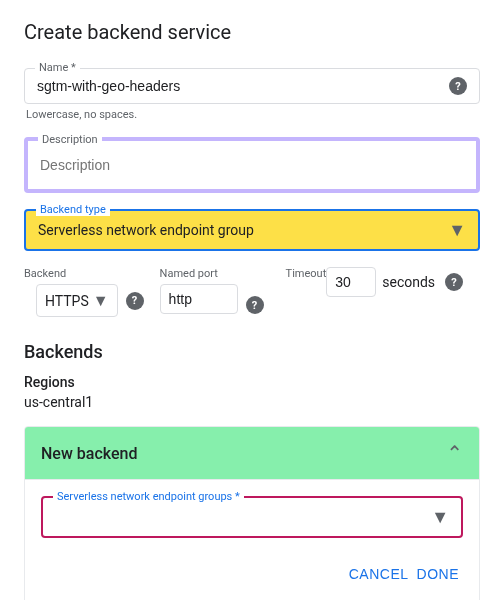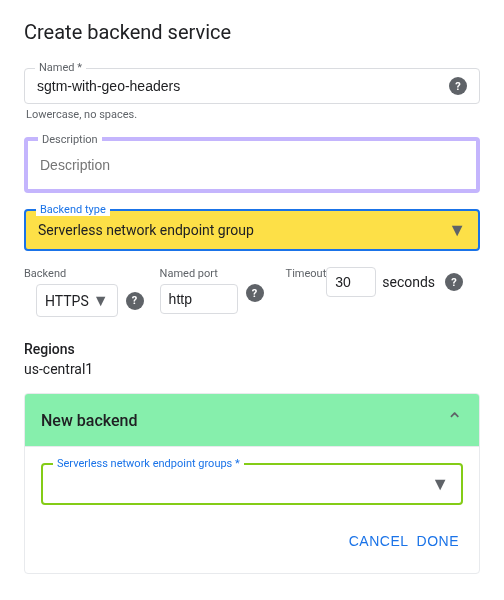--- a/index.html
+++ b/index.html
@@ -215,21 +215,21 @@
       cursor: pointer;
     }
 
     .new-backend-body {
       padding: 16px;
       border-top: 1px solid #e8eaed;
     }
 
     .neg-field-wrapper {
       position: relative;
-      border: 2px solid #84cc16;
+      border: 2px solid #be185d;
       border-radius: 4px;
       padding: 8px 12px;
       background: #fff;
       margin-bottom: 16px;
     }
 
     .neg-label {
       position: absolute;
       top: -8px;
       left: 10px;
@@ -351,21 +351,21 @@
   </style>
 </head>
 <body>
 
 <div class="page-container">
 
   <h1 class="page-title">Create backend service</h1>
 
   <div class="form-field">
     <div class="name-input-wrapper">
-      <span class="name-label">Named *</span>
+      <span class="name-label">Name *</span>
       <input class="name-input" type="text" value="sgtm-with-geo-headers" style="">
       <span class="help-icon">?</span>
     </div>
     <div class="hint-text">Lowercase, no spaces.</div>
   </div>
 
   <div class="form-field">
     <div class="desc-wrapper">
       <span class="desc-label">Description</span>
       <input class="description-input" type="text" placeholder="Description" style="">
@@ -388,40 +388,41 @@
         <div class="mini-select-wrapper">
           <span class="mini-select-value">HTTPS</span>
           <span class="mini-chevron">▼</span>
         </div>
         <span class="help-icon">?</span>
       </div>
     </div>
 
     <div class="named-port-field">
       <span class="mini-label">Named port</span>
-      <div style="display:flex; align-items:flex-start; gap:4px;">
+      <div style="display:flex; align-items:flex-end; gap:4px;">
         <div class="mini-input-wrapper">
           <input class="mini-input" type="text" value="http" style="width: 60px;">
         </div>
         <span class="help-icon">?</span>
       </div>
     </div>
 
     <div class="timeout-field">
       <span class="mini-label">Timeout</span>
       <div class="timeout-row">
         <input class="timeout-input-box" type="text" value="30" style="">
         <span class="seconds-label">seconds</span>
         <span class="help-icon">?</span>
       </div>
     </div>
 
   </div>
 
   <div class="backends-section">
+    <h2 class="backends-title">Backends</h2>
     <div class="regions-label">Regions</div>
     <div class="regions-value">us-central1</div>
   </div>
 
   <div class="new-backend-card">
     <div class="new-backend-header">
       <span class="new-backend-title">New backend</span>
       <span class="expand-icon">⌃</span>
     </div>
     <div class="new-backend-body">

